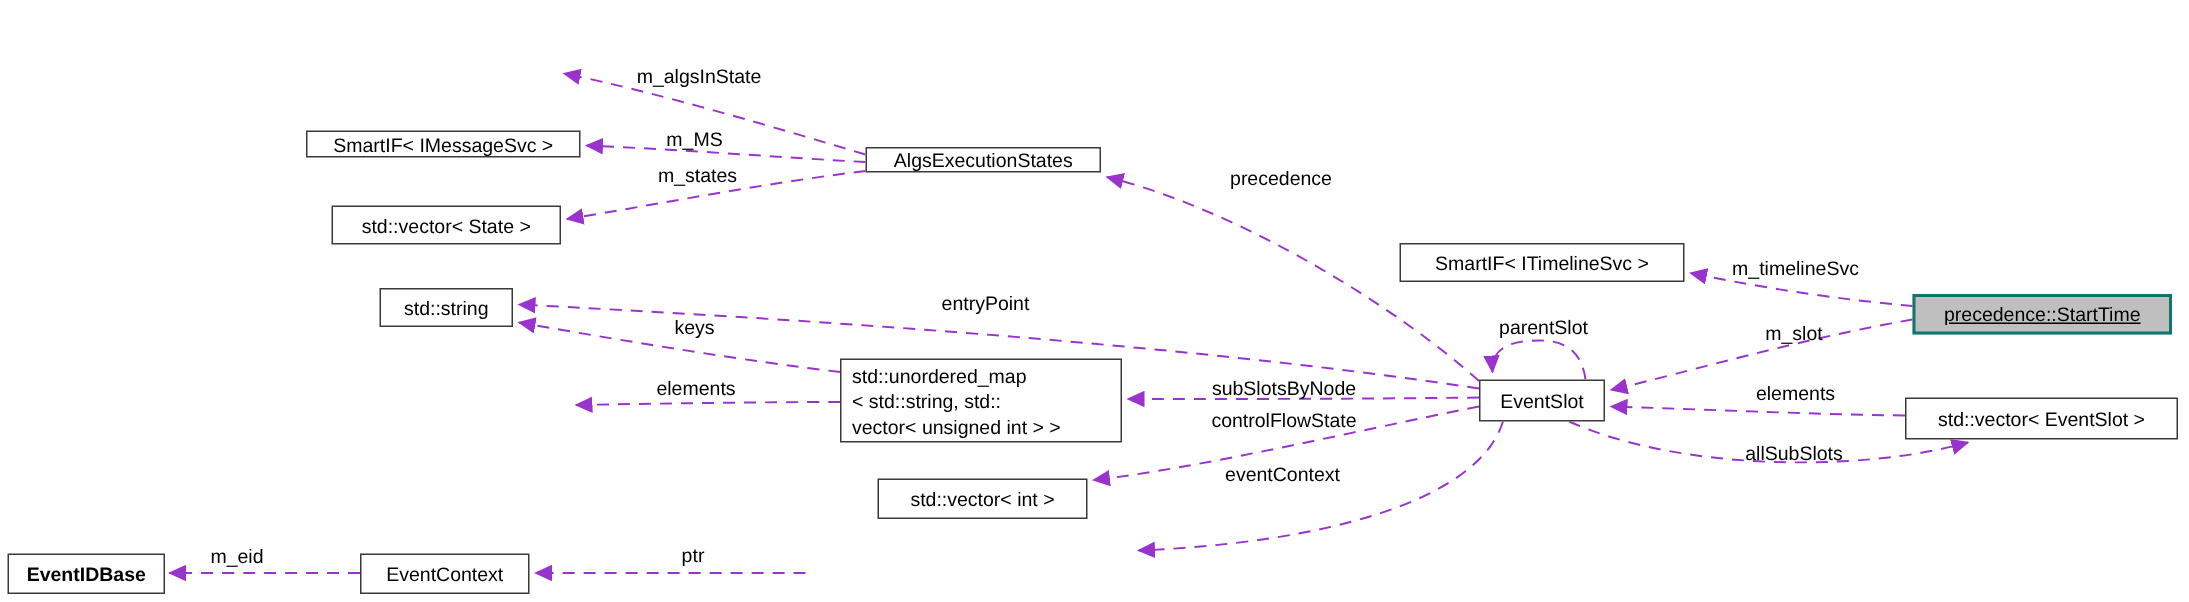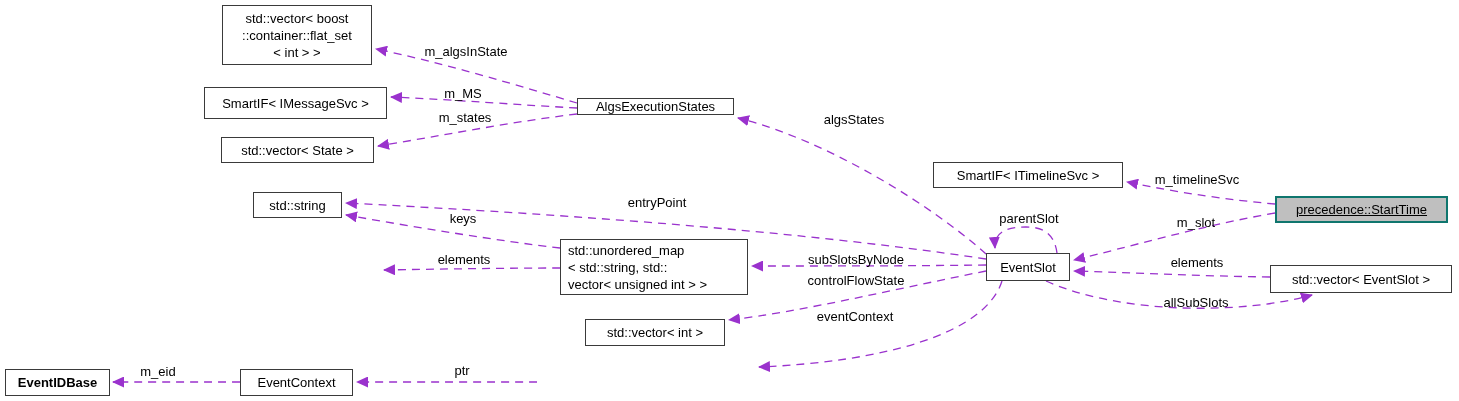--- a/index.html
+++ b/index.html
@@ -81,42 +81,39 @@
     <path class="edge-path" d="M1002,281 C985,335 880,362 759,367" marker-end="url(#arr)"></path>
     <path class="edge-path" d="M1057,253 C1054,231 1040,227 1026,227 C1005,227 994,233 995,248" marker-end="url(#arr)"></path>
     <path class="edge-path" d="M1275,204 C1230,200 1180,193 1127,182" marker-end="url(#arr)"></path>
     <path class="edge-path" d="M1275,213 C1200,226 1125,248 1074,260" marker-end="url(#arr)"></path>
     <path class="edge-path" d="M1270,277 C1200,276 1140,273 1074,271" marker-end="url(#arr)"></path>
     <path class="edge-path" d="M1046,281 C1120,314 1240,315 1312,295" marker-end="url(#arr)"></path>
     <path class="edge-path" d="M240,382 C200,382 160,382 113,382" marker-end="url(#arr)"></path>
     <path class="edge-path" d="M537,382 C480,382 420,382 357,382" marker-end="url(#arr)"></path>
   </svg>
 
-  <div class="node" style="left:222px;top:5px;width:150px;height:60px;">std::vector&lt; boost
-::container::flat_set
-&lt; int &gt; &gt;</div>
-  <div class="node" style="left:204px;top:87px;width:183px;height:32px;">SmartIF&lt; IMessageSvc &gt;</div>
+  <div class="node" style="left:204px;top:87px;width:183px;height:18px;">SmartIF&lt; IMessageSvc &gt;</div>
   <div class="node" style="left:221px;top:137px;width:153px;height:26px;">std::vector&lt; State &gt;</div>
   <div class="node" style="left:253px;top:192px;width:89px;height:26px;">std::string</div>
   <div class="node" style="left:577px;top:98px;width:157px;height:17px;">AlgsExecutionStates</div>
   <div class="node align-left" style="left:560px;top:239px;width:188px;height:56px;">std::unordered_map
 &lt; std::string, std::
 vector&lt; unsigned int &gt; &gt;</div>
   <div class="node" style="left:585px;top:319px;width:140px;height:27px;">std::vector&lt; int &gt;</div>
   <div class="node" style="left:240px;top:369px;width:113px;height:27px;">EventContext</div>
   <div class="node" style="left:5px;top:369px;width:105px;height:27px;font-weight:bold;">EventIDBase</div>
   <div class="node" style="left:986px;top:253px;width:84px;height:28px;">EventSlot</div>
   <div class="node" style="left:933px;top:162px;width:190px;height:26px;">SmartIF&lt; ITimelineSvc &gt;</div>
   <div class="node highlight" style="left:1275px;top:196px;width:173px;height:27px;">precedence::StartTime</div>
   <div class="node" style="left:1270px;top:265px;width:182px;height:28px;">std::vector&lt; EventSlot &gt;</div>
 
   <div class="edge-label" style="left:466px;top:51px;">m_algsInState</div>
   <div class="edge-label" style="left:463px;top:93px;">m_MS</div>
   <div class="edge-label" style="left:465px;top:117px;">m_states</div>
-  <div class="edge-label" style="left:854px;top:119px;">algsStates</div>
+  <div class="edge-label" style="left:854px;top:119px;">precedence</div>
   <div class="edge-label" style="left:657px;top:202px;">entryPoint</div>
   <div class="edge-label" style="left:463px;top:218px;">keys</div>
   <div class="edge-label" style="left:464px;top:259px;">elements</div>
   <div class="edge-label" style="left:856px;top:259px;">subSlotsByNode</div>
   <div class="edge-label" style="left:856px;top:280px;">controlFlowState</div>
   <div class="edge-label" style="left:855px;top:316px;">eventContext</div>
   <div class="edge-label" style="left:1029px;top:218px;">parentSlot</div>
   <div class="edge-label" style="left:1197px;top:179px;">m_timelineSvc</div>
   <div class="edge-label" style="left:1196px;top:222px;">m_slot</div>
   <div class="edge-label" style="left:1197px;top:262px;">elements</div>

